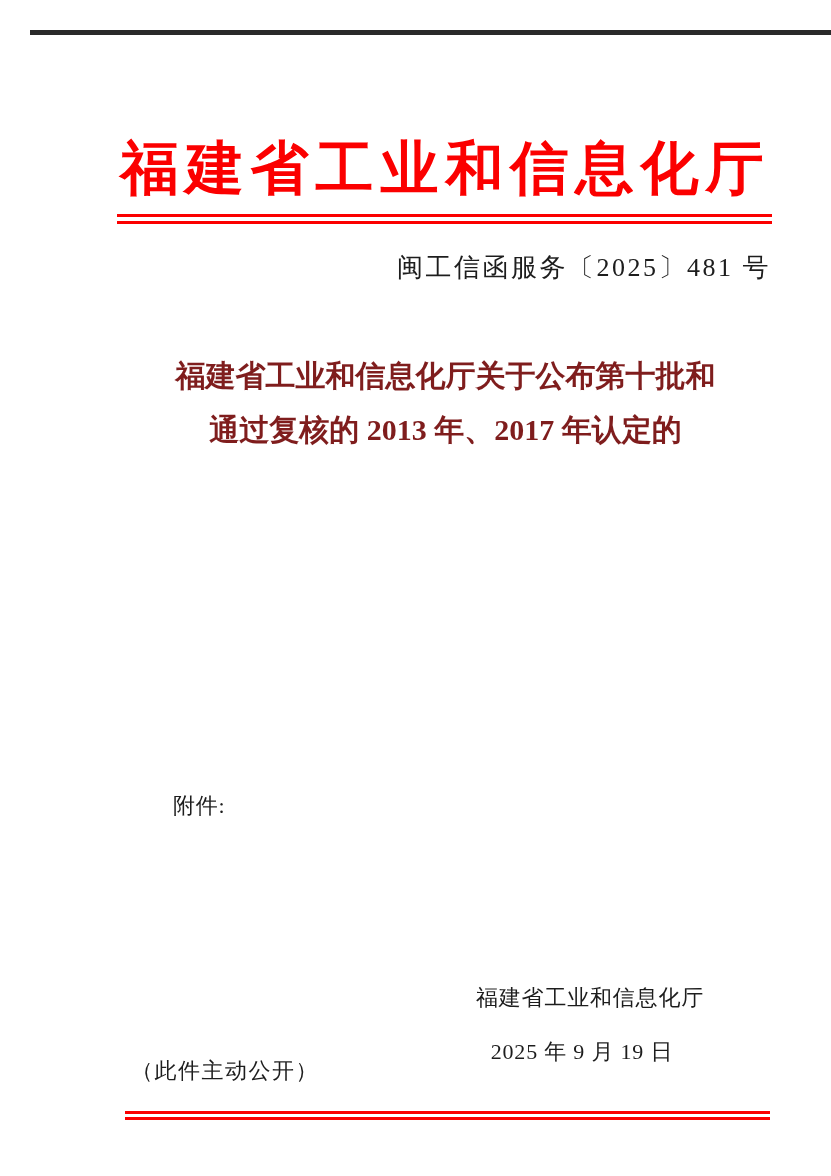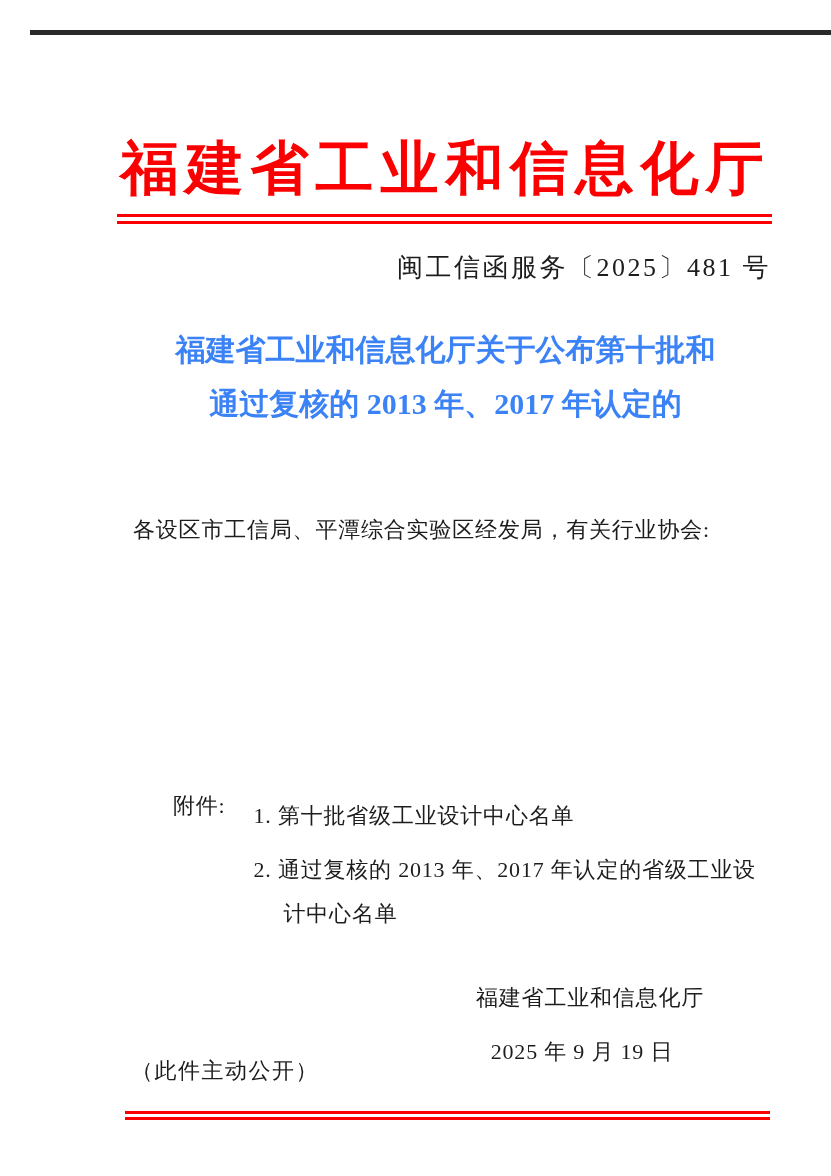--- a/index.html
+++ b/index.html
@@ -35,27 +35,27 @@
   }
   .doc-number {
     position: absolute; top: 220px; left: 93px;
     width: 648px;
     text-align: right;
     font-size: 26px;
     letter-spacing: 2.5px;
     white-space: nowrap;
   }
   .title {
-    position: absolute; top: 288px; left: 60px;
+    position: absolute; top: 314px; left: 60px;
     width: 711px;
     text-align: center;
     font-size: 30px;
     font-weight: bold;
     line-height: 44px;
-    color: #3b82f6;
+    color: #7f1d1d;
   }
   .title-line { display: block; }
   .body-block {
     position: absolute; top: 468px; left: 93px;
     width: 650px;
     font-size: 22px;
     line-height: 44px;
     letter-spacing: 0.8px;
     text-align: justify;
   }
@@ -106,29 +106,24 @@
   <div class="letterhead-rule"></div>
 
   <div class="doc-number">闽工信函服务〔2025〕481 号</div>
 
   <h1 class="title">
     <span class="title-line">福建省工业和信息化厅关于公布第十批和</span>
     <span class="title-line">通过复核的 2013 年、2017 年认定的</span>
   </h1>
 
   <div class="body-block">
-    <p class="salutation">各设区市工信局、平潭综合实验区经发局，有关行业协会:</p>
   </div>
 
   <div class="attachments">
     <span class="att-label">附件:</span>
-    <div class="att-items">
-      <div class="att-item">1. 第十批省级工业设计中心名单</div>
-      <div class="att-item">2. 通过复核的 2013 年、2017 年认定的省级工业设计中心名单</div>
-    </div>
   </div>
 
   <div class="signature">
     <div class="sig-agency">福建省工业和信息化厅</div>
     <div class="sig-date">2025 年 9 月 19 日</div>
   </div>
 
   <div class="disclosure">（此件主动公开）</div>
 
   <div class="bottom-rule"></div>

